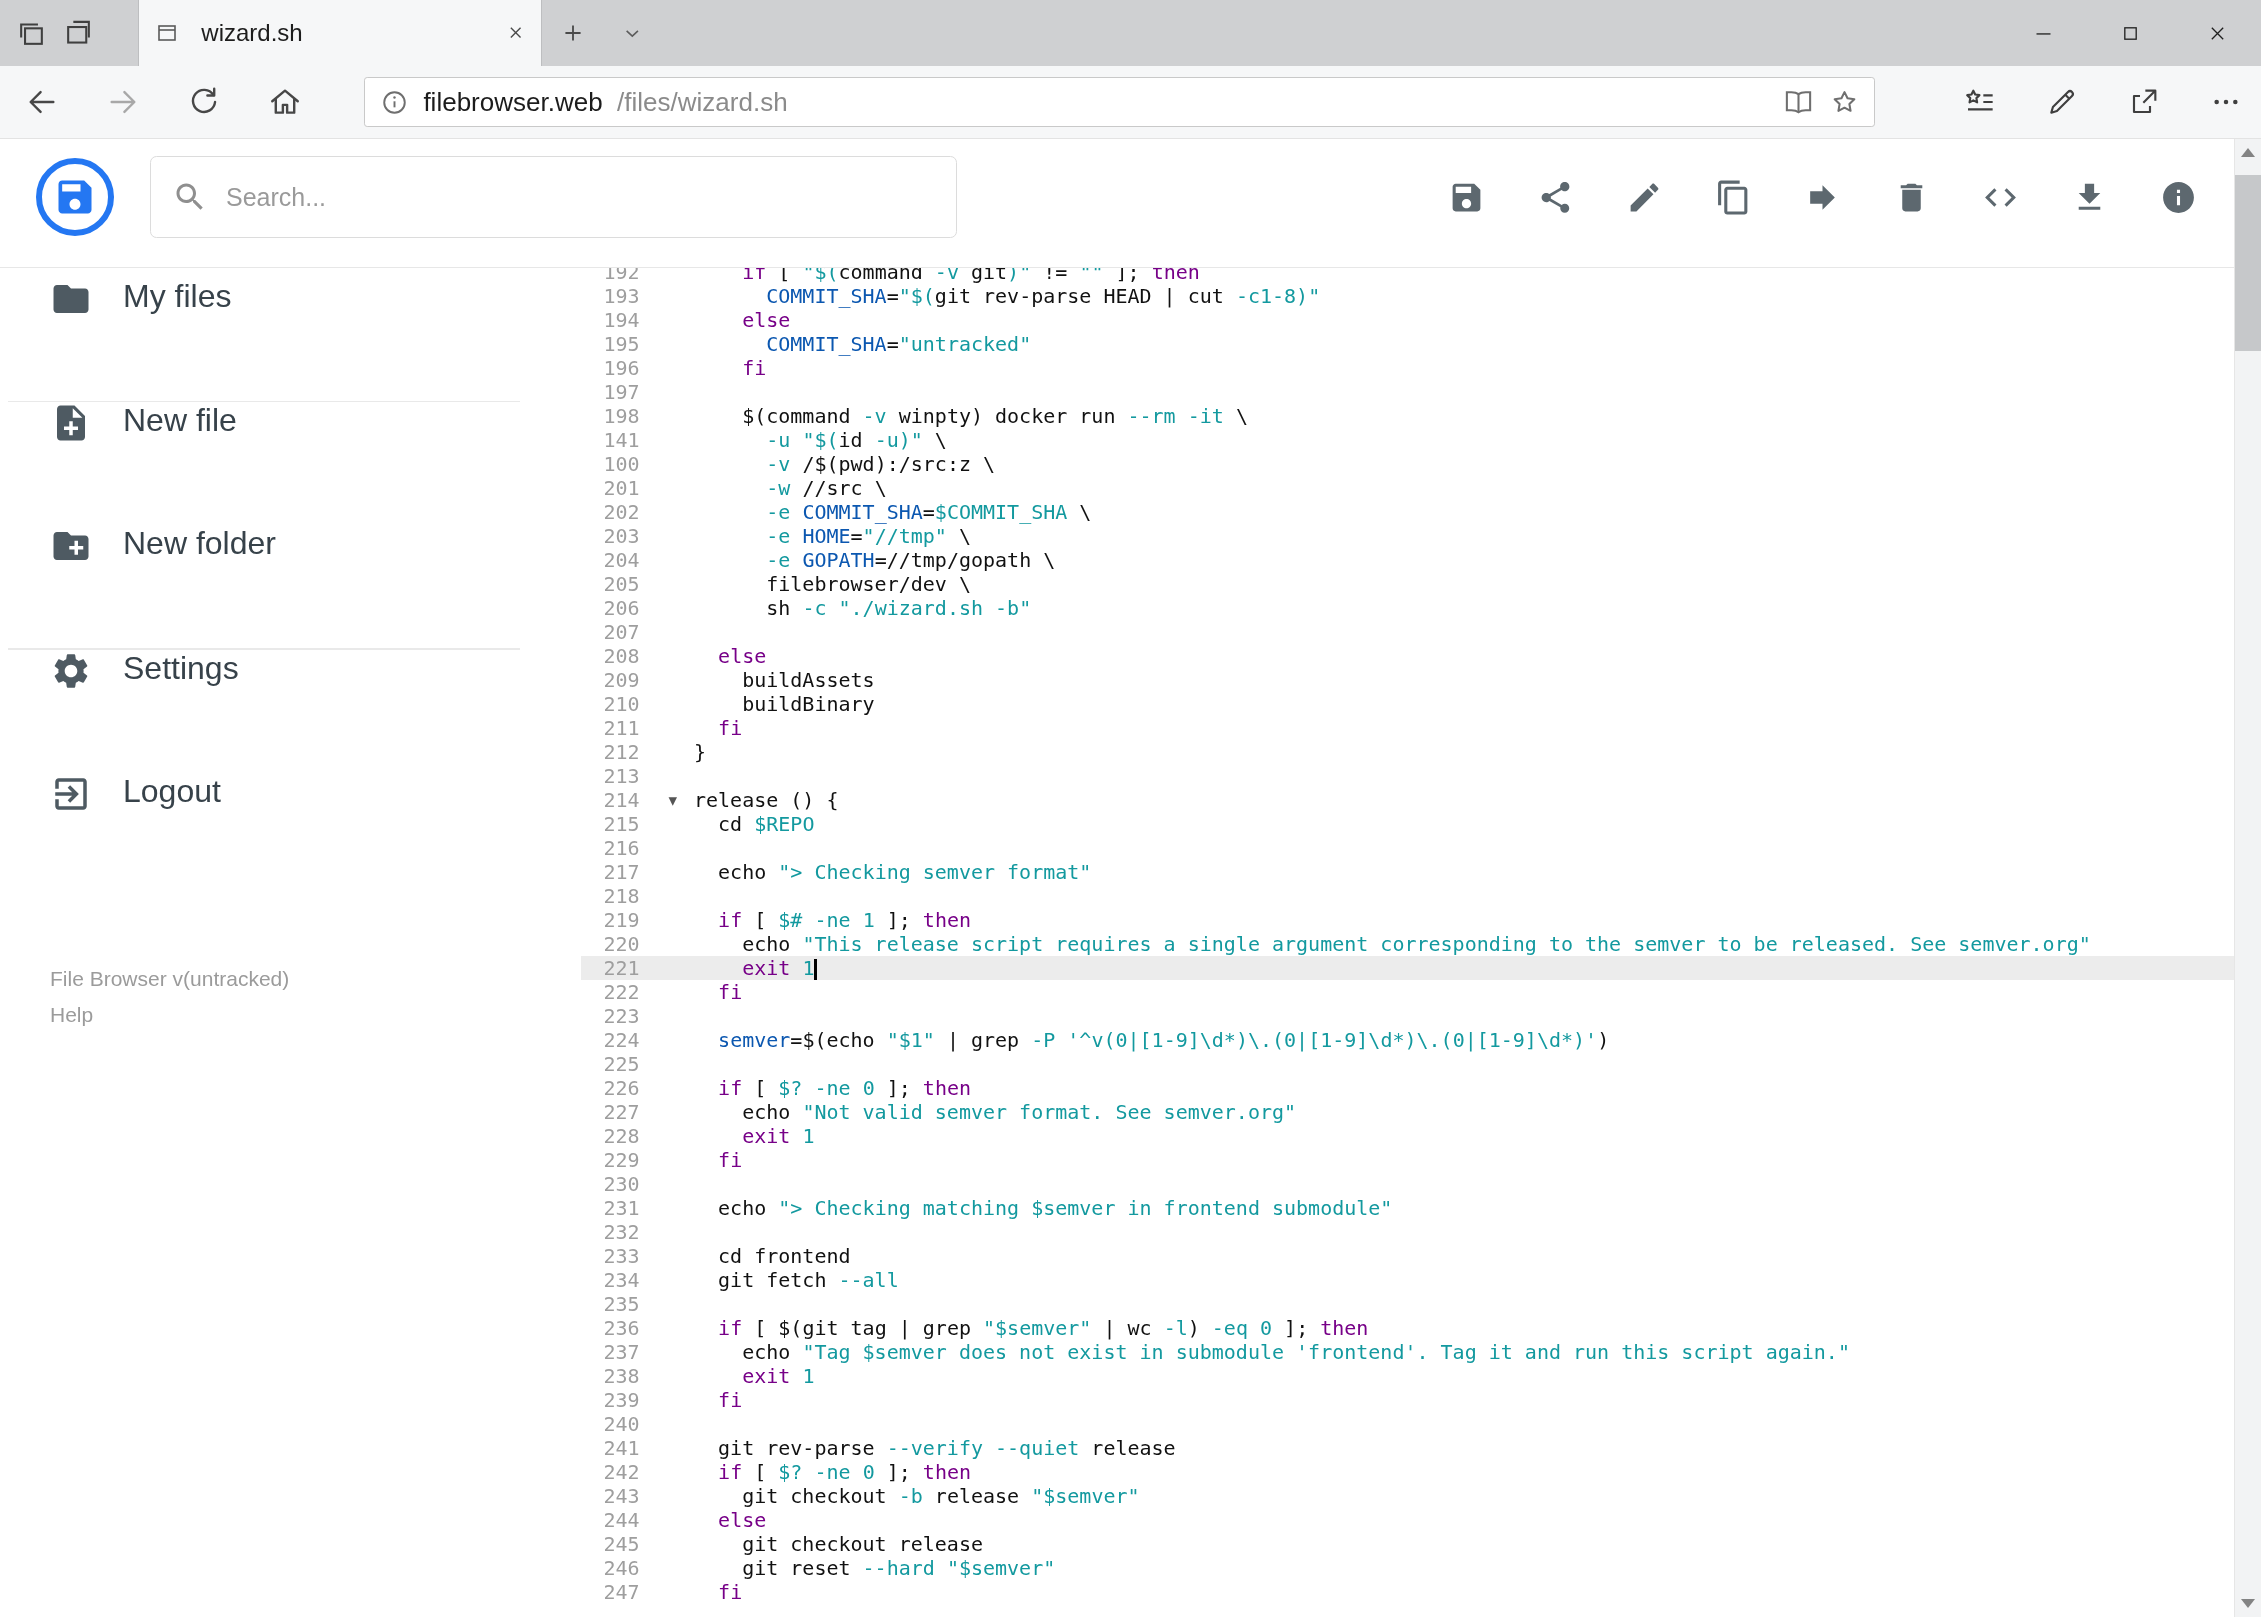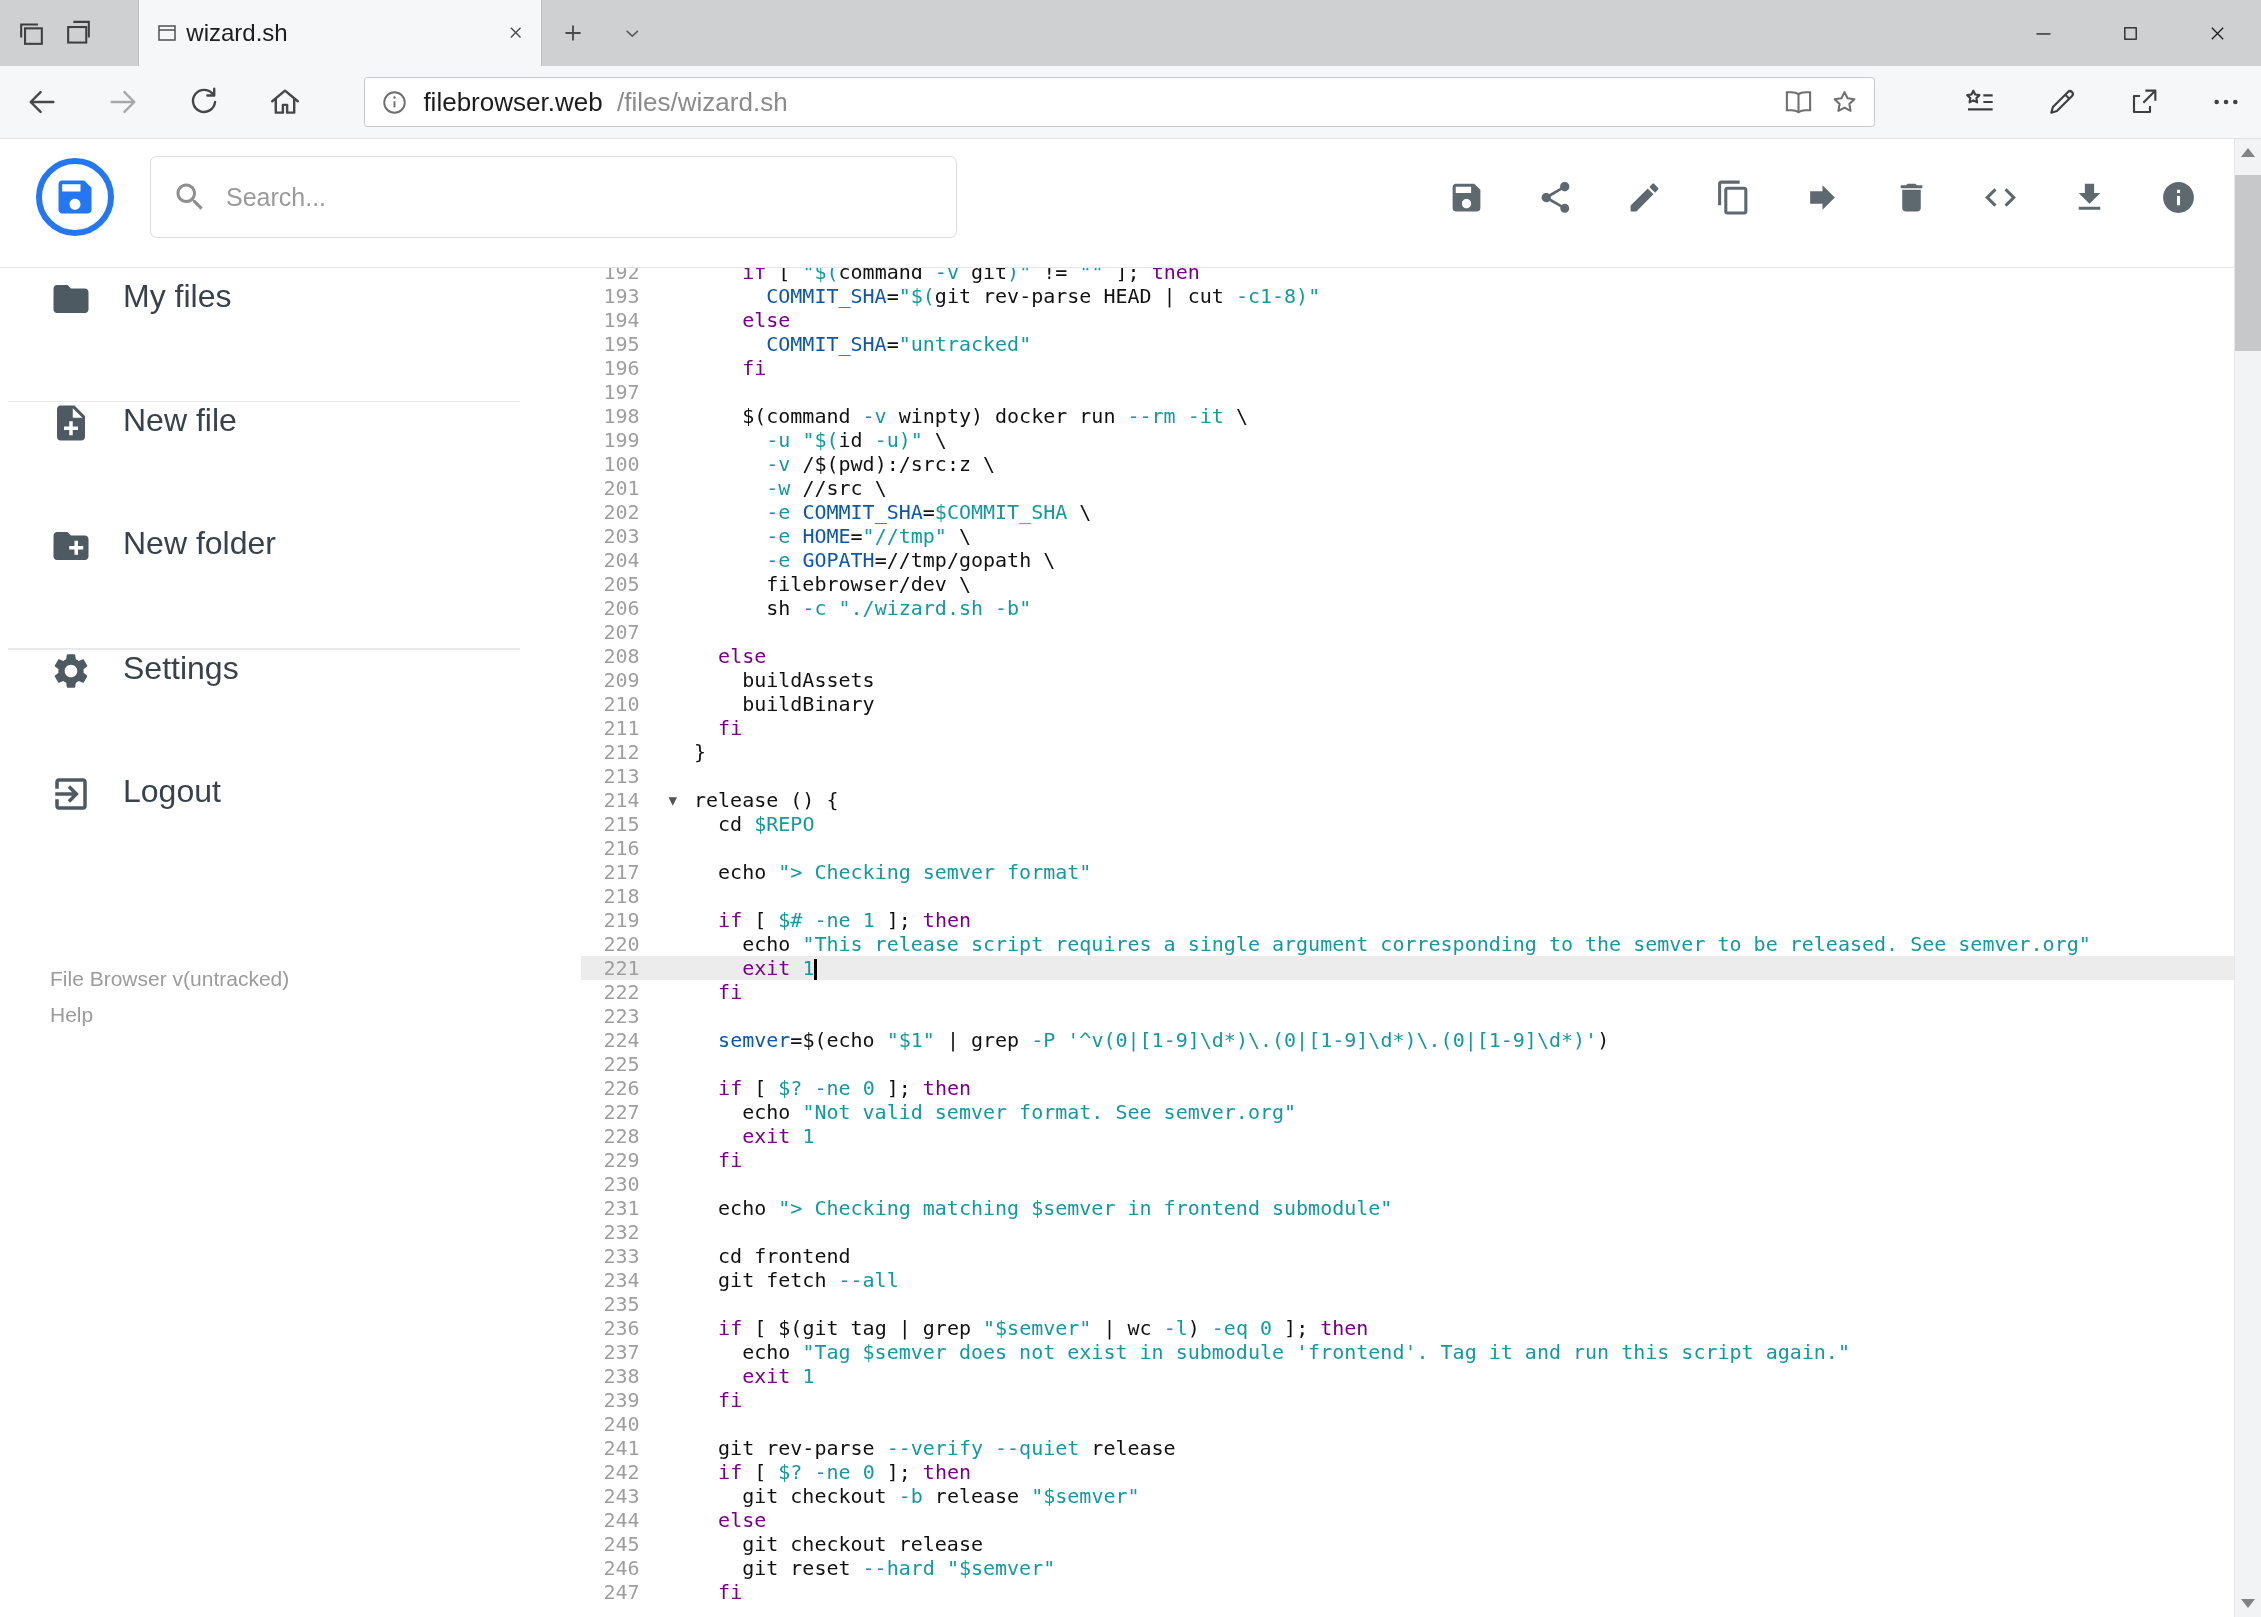--- a/index.html
+++ b/index.html
@@ -3,21 +3,21 @@
 <meta charset="utf-8">
 <style>
   *{margin:0;padding:0;box-sizing:border-box}
   html,body{width:2261px;height:1617px;overflow:hidden;background:#fff;font-family:"Liberation Sans",sans-serif}
   .window{width:100%;height:100%;display:flex;flex-direction:column}
 
   
   .tabstrip{height:66px;background:#cfd0d2;display:flex;align-items:stretch;flex:none}
   .strip-left{display:flex;align-items:center;padding-left:13px;gap:11.3px}
   .strip-btn{width:36px;height:48px;display:flex;align-items:center;justify-content:center;color:#3f3f3f}
-  .tab{width:404px;margin-left:42px;background:#f6f7f8;border-left:0.8px solid #bdbec0;border-right:0.8px solid #bdbec0;display:flex;align-items:center;padding:0 16px;gap:7px}
+  .tab{width:404px;margin-left:42px;background:#f6f7f8;border-left:0.8px solid #bdbec0;border-right:0.8px solid #bdbec0;display:flex;align-items:center;padding:0 16px;gap:22px}
   .tab-title{flex:1;font-size:24px;color:#1d1d1d;white-space:nowrap;overflow:hidden}
   .tab-close,.newtab,.tabchev{display:flex;align-items:center;justify-content:center;color:#4a4a4a}
   .newtab{width:61px}.tabchev{width:57px;color:#5c5c5c}
   .win-controls{margin-left:auto;display:flex}
   .wc{width:87px;display:flex;align-items:center;justify-content:center;color:#1f1f1f}
 
   
   .navbar{height:73px;background:#f6f7f8;border-bottom:1.6px solid #e3e3e3;display:flex;align-items:center;padding:0 13px 0 19.4px;flex:none}
   .nav-btn{width:45px;height:48px;margin-right:36px;display:flex;align-items:center;justify-content:center;color:#474747}
   .nav-btn.disabled{color:#a8a8a8}
@@ -341,21 +341,21 @@
             </div>
             <div class="cm-row">
               <div class="cm-gutter">197</div>
               <div class="cm-code"></div>
             </div>
             <div class="cm-row">
               <div class="cm-gutter">198</div>
               <div class="cm-code"><span class="tk-pl">    $(command </span><span class="tk-at">-v</span><span class="tk-pl"> winpty) docker run </span><span class="tk-at">--rm</span><span class="tk-pl"> </span><span class="tk-at">-it</span><span class="tk-pl"> \</span></div>
             </div>
             <div class="cm-row">
-              <div class="cm-gutter">199</div>
+              <div class="cm-gutter">141</div>
               <div class="cm-code"><span class="tk-pl">      </span><span class="tk-at">-u</span><span class="tk-pl"> </span><span class="tk-st">"$(</span><span class="tk-pl">id </span><span class="tk-at">-u</span><span class="tk-st">)"</span><span class="tk-pl"> \</span></div>
             </div>
             <div class="cm-row">
               <div class="cm-gutter">100</div>
               <div class="cm-code"><span class="tk-pl">      </span><span class="tk-at">-v</span><span class="tk-pl"> /$(pwd):/src:z \</span></div>
             </div>
             <div class="cm-row">
               <div class="cm-gutter">201</div>
               <div class="cm-code"><span class="tk-pl">      </span><span class="tk-at">-w</span><span class="tk-pl"> //src \</span></div>
             </div>

